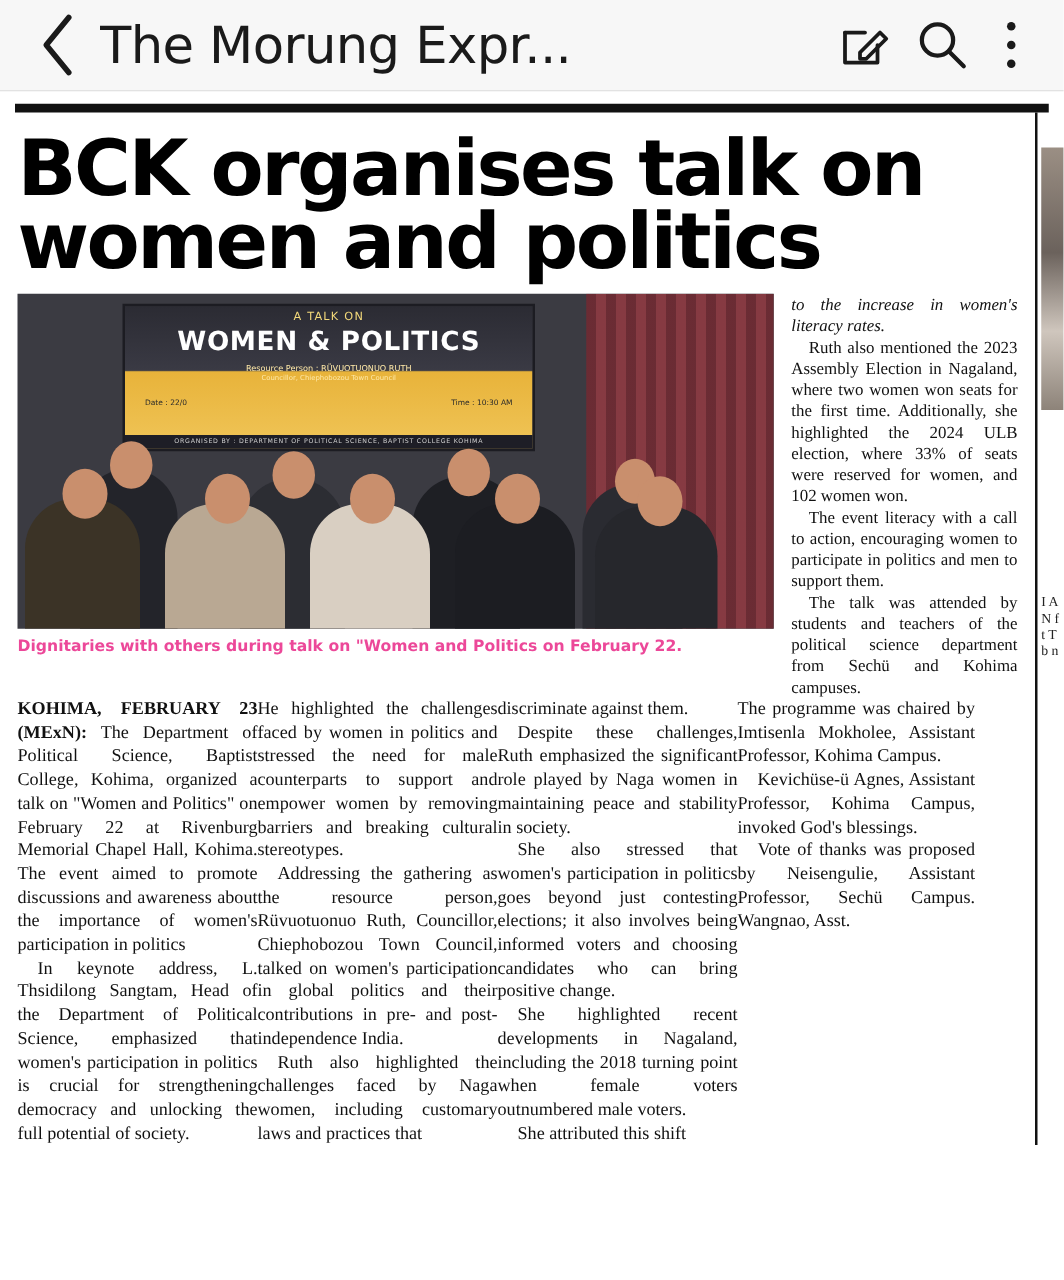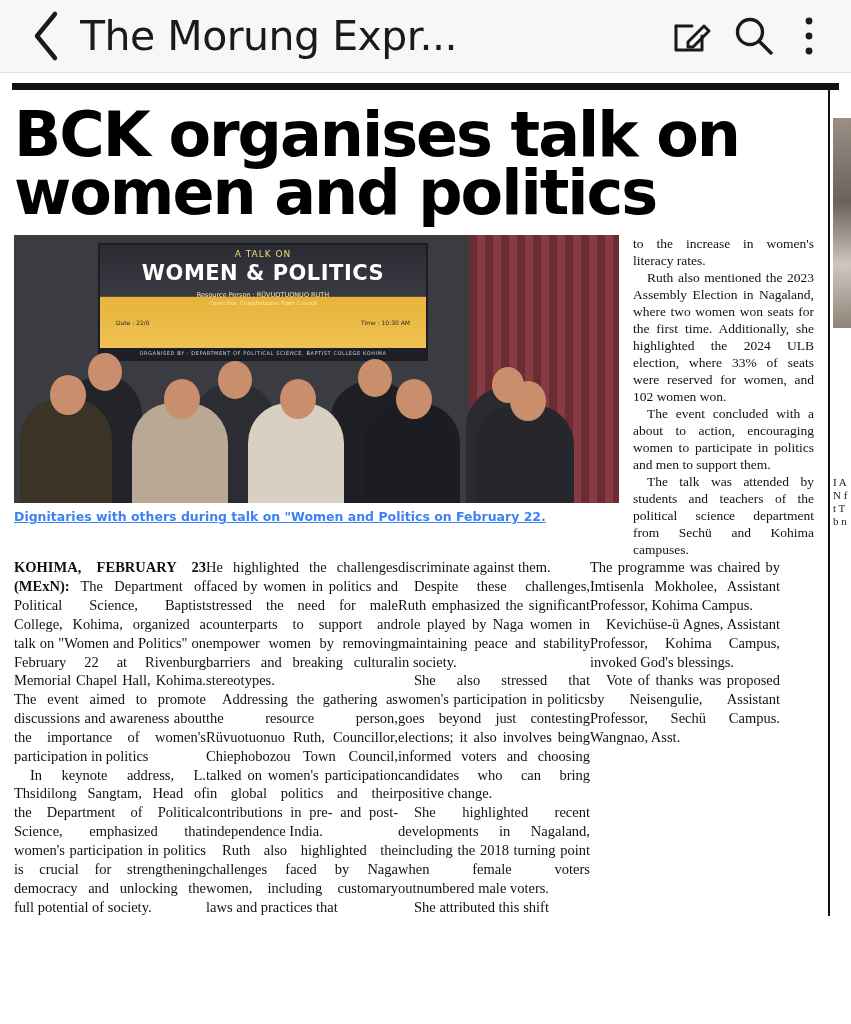--- a/index.html
+++ b/index.html
@@ -137,23 +137,22 @@
     z-index:-1;
   }
   .people { position:absolute; left:0; bottom:0; width:100%; height:170px; }
   .person { position:absolute; bottom:0; border-radius:40px 40px 0 0; }
   .head { position:absolute; border-radius:50%; background:#c98f6d; }
 
   .caption {
     font-family: "DejaVu Sans", sans-serif;
     font-weight: 700;
     font-size: 12.5px;
-    color: #3b82f6;
+    color: #ec4899;
     margin: 6px 0 8px 0;
-    text-decoration: underline;
   }
 
   .cols {
     display: flex;
     font-size: 14.5px;
     line-height: 1.30;
     text-align: justify;
     color: #111;
   }
   .col { width: 192px; }
@@ -164,21 +163,21 @@
 
   .photo-row { display: flex; gap: 14px; align-items: flex-start; }
   .photo-side {
     width: 192px;
     font-size: 13.5px;
     line-height: 1.26;
     text-align: justify;
     color: #111;
   }
   .photo-side p { margin: 0; text-indent: 14px; }
-  .photo-side p.first { text-indent: 0; }
+  .photo-side p.first { text-indent: 0; font-style: italic; }
 </style>
 </head>
 <body>
 
 <div id="page">
 
   <div class="appbar">
     <div class="appbar-back">
       <svg width="34" height="52" viewBox="0 0 34 52" aria-hidden="true">
         <polyline points="26,4 8,26 26,48" fill="none" stroke="#1a1a1a" stroke-width="4.5" stroke-linecap="round" stroke-linejoin="round"></polyline>
@@ -261,21 +260,21 @@
                 <div class="person" style="left:462px;width:98px;height:98px;background:#26272c;"></div>
                 <div class="head" style="left:496px;bottom:82px;width:36px;height:40px;"></div>
               </div>
             </div>
             <div class="caption">Dignitaries with others during talk on "Women and Politics on February 22.</div>
           </div>
 
           <div class="photo-side">
             <p class="first">to the increase in women's literacy rates.</p>
             <p>Ruth also mentioned the 2023 Assembly Election in Nagaland, where two women won seats for the first time. Additionally, she highlighted the 2024 ULB election, where 33% of seats were reserved for women, and 102 women won.</p>
-            <p>The event concluded with a about to action, encouraging women to participate in politics and men to support them.</p>
+            <p>The event literacy with a call to action, encouraging women to participate in politics and men to support them.</p>
             <p>The talk was attended by students and teachers of the political science department from Sechü and Kohima campuses.</p>
           </div>
         </div>
 
         <div class="cols">
           <div class="col">
             <p class="first"><span class="dateline">KOHIMA, FEBRUARY 23 (MExN):</span> <span>The Department of Political Science, Baptist College, Kohima, organized a talk on "Women and Politics" on February 22 at Rivenburg Memorial Chapel Hall, Kohima. The event aimed to promote discussions and awareness about the importance of women's participation in politics</span></p>
             <p>In keynote address, L. Thsidilong Sangtam, Head of the Department of Political Science, emphasized that women's participation in politics is crucial for strengthening democracy and unlocking the full potential of society.</p>
           </div>
 

